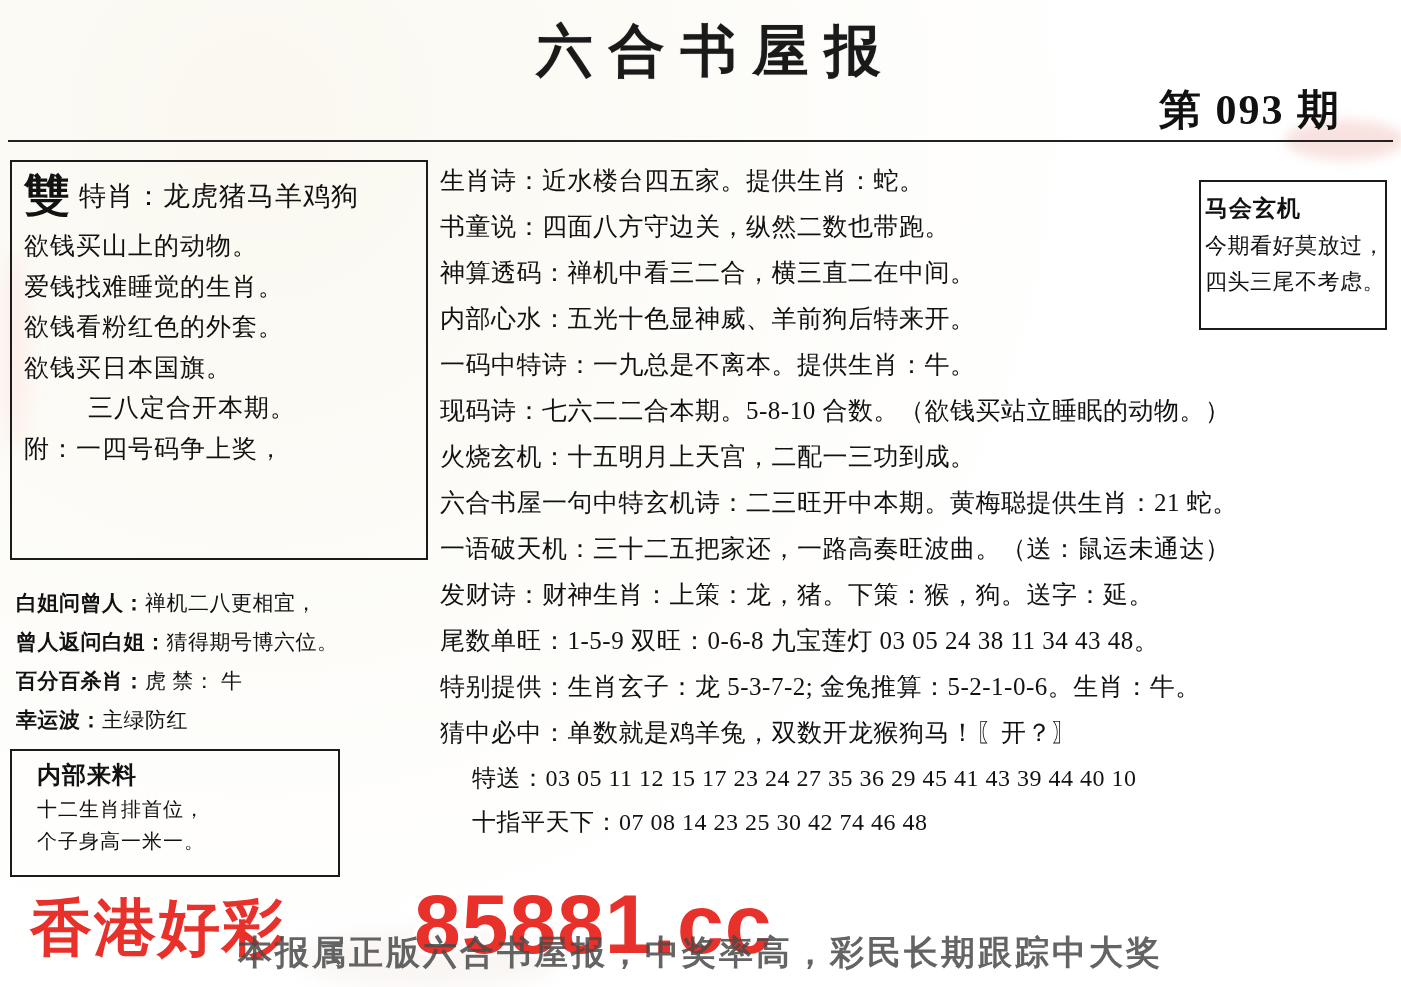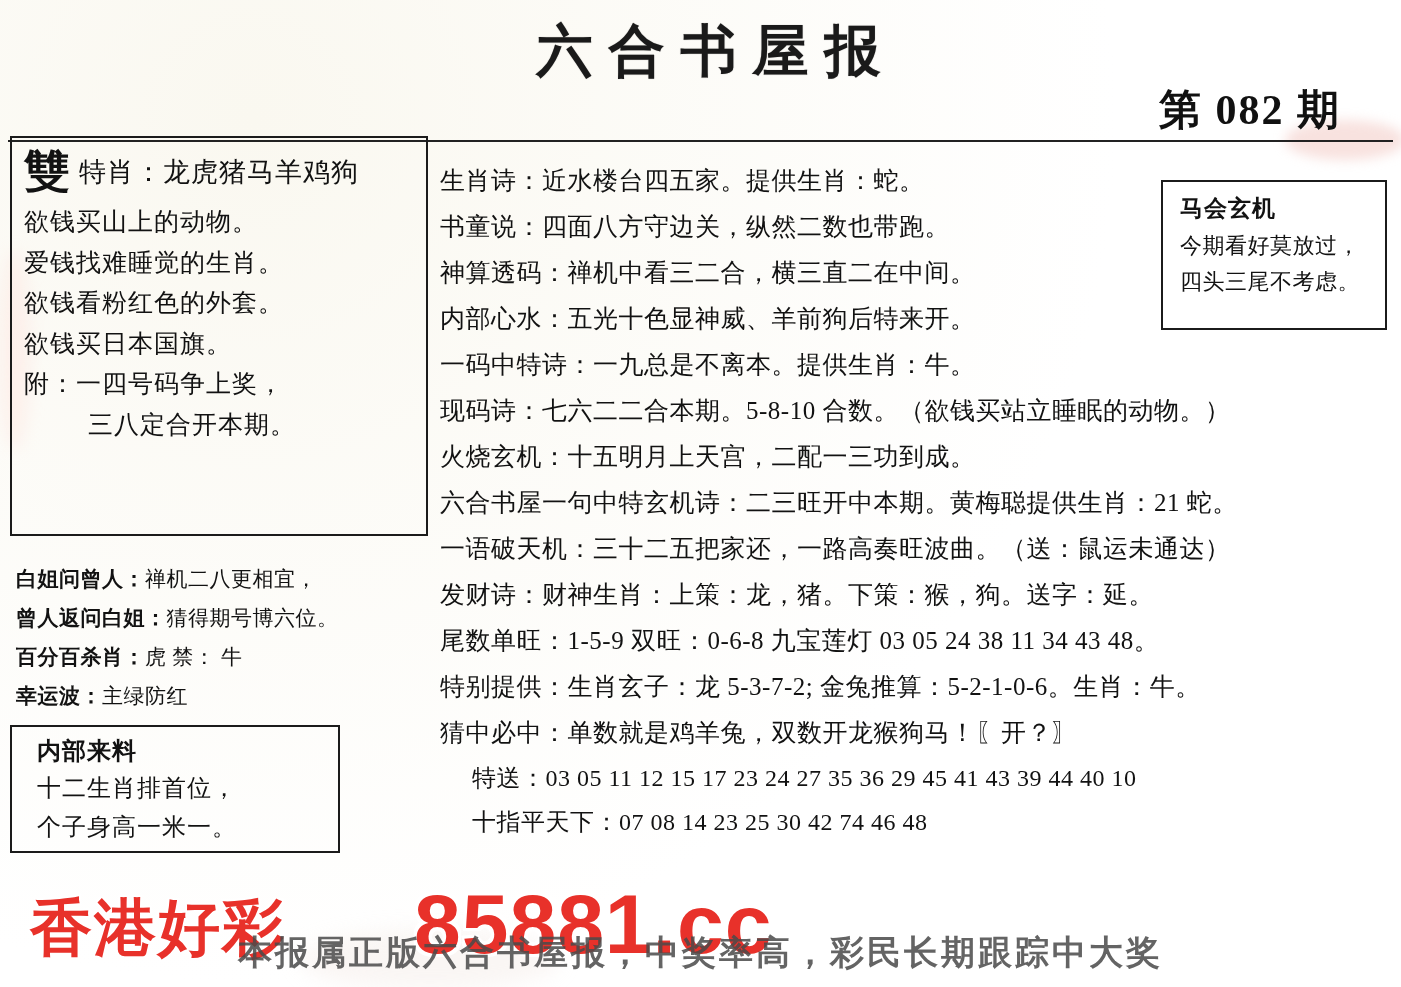--- a/index.html
+++ b/index.html
@@ -64,21 +64,21 @@
     top: 140px;
     width: 1385px;
     height: 2px;
     background: #222;
   }
 
   
   .left-col {
     position: absolute;
     left: 10px;
-    top: 136px;
+    top: 160px;
     width: 418px;
   }
   .box {
     border: 2px solid #1b1b1b;
     box-sizing: border-box;
   }
   .box-main {
     padding: 10px 12px 14px 12px;
     height: 400px;
     position: relative;
@@ -125,36 +125,36 @@
     height: 128px;
     padding: 6px 10px 8px 25px;
   }
   .inner-title {
     font-size: 24px;
     font-weight: bold;
     letter-spacing: 1px;
     line-height: 1.5;
   }
   .inner-line {
-    font-size: 24px;
+    font-size: 20px;
     line-height: 1.6;
     letter-spacing: 1px;
     white-space: nowrap;
   }
 
   
   .omen-box {
     position: absolute;
     right: 14px;
     top: 180px;
-    width: 226px;
+    width: 188px;
     height: 150px;
     border: 2px solid #1b1b1b;
     box-sizing: border-box;
-    padding: 8px 17px;
+    padding: 8px 4px;
   }
   .omen-title {
     font-size: 23px;
     font-weight: bold;
     letter-spacing: 1px;
     line-height: 1.65;
   }
   .omen-line {
     font-size: 22px;
     line-height: 1.62;
@@ -234,35 +234,35 @@
 
 <div class="page">
 
   <div class="blotch b1"></div>
   <div class="blotch b2"></div>
   <div class="blotch b3"></div>
 
   <div class="masthead">
     <span class="title">六合书屋报</span>
   </div>
-  <div class="issue">第 082 期</div>
+  <div class="issue">第 093 期</div>
   <div class="rule"></div>
 
   <div class="left-col">
 
     <div class="box box-main">
       <div class="tx-first">
         <span class="shuang">雙</span><span>特肖：</span><span>龙虎猪马羊鸡狗</span>
       </div>
       <div class="tx-line">欲钱买山上的动物。</div>
       <div class="tx-line">爱钱找难睡觉的生肖。</div>
       <div class="tx-line">欲钱看粉红色的外套。</div>
       <div class="tx-line">欲钱买日本国旗。</div>
+      <div class="tx-line indent">三八定合开本期。</div>
       <div class="tx-line">附：一四号码争上奖，</div>
-      <div class="tx-line indent">三八定合开本期。</div>
     </div>
 
     <div class="left-notes">
       <div class="note-line">
         <span class="lbl">白姐问曾人：</span><span>禅机二八更相宜，</span>
       </div>
       <div class="note-line">
         <span class="lbl">曾人返问白姐：</span><span>猜得期号博六位。</span>
       </div>
       <div class="note-line">

